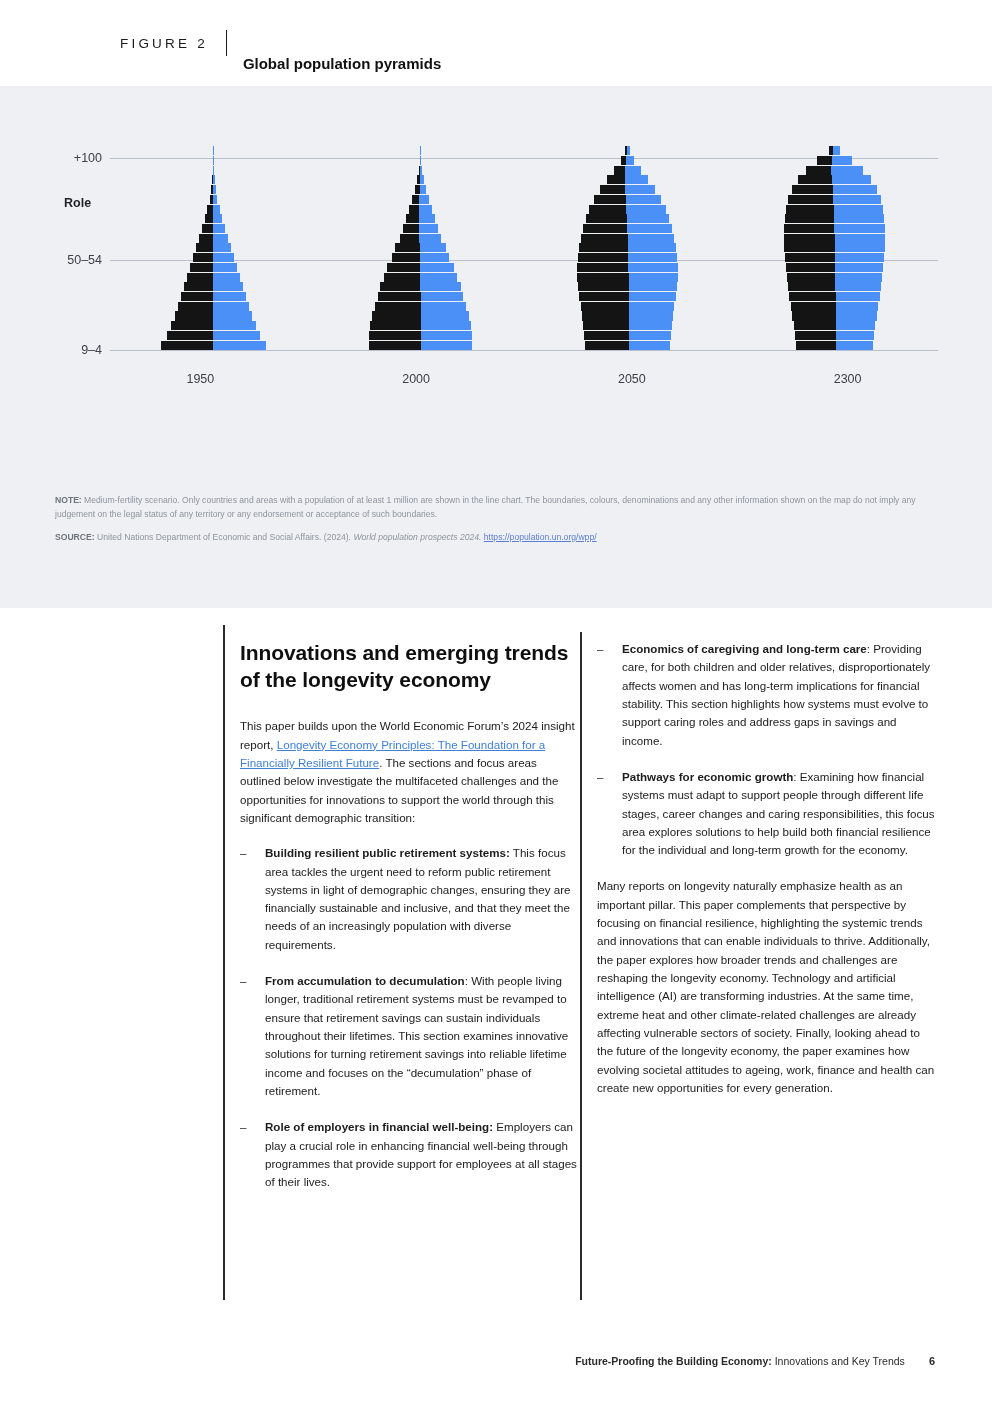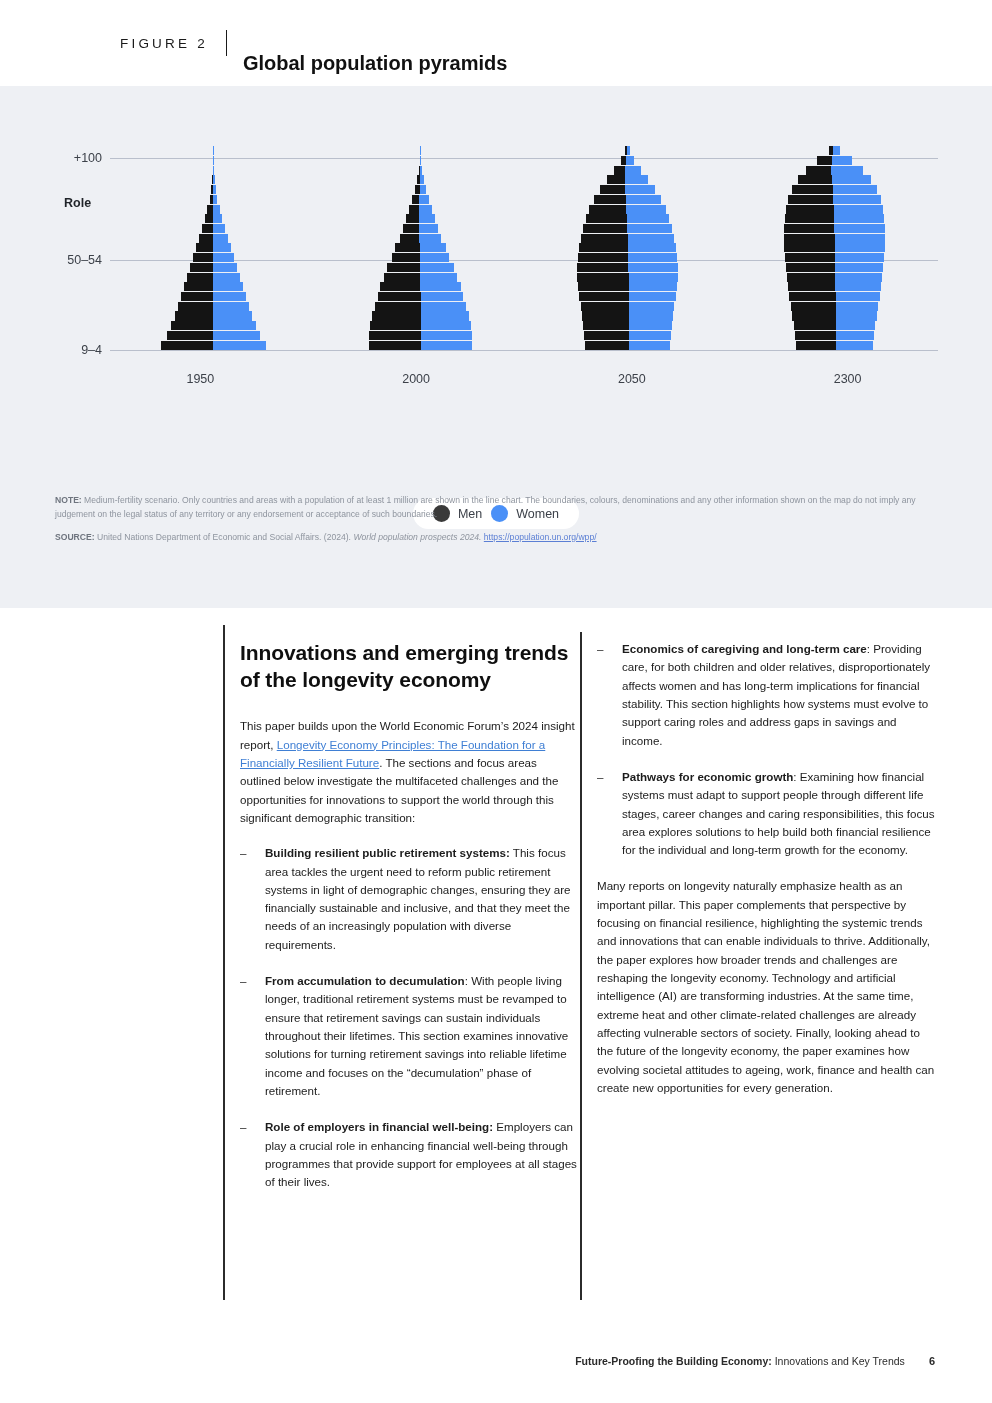--- a/index.html
+++ b/index.html
@@ -21,21 +21,21 @@
   }
   .fig-label {
     margin-left: 120px;
     font-size: 13.5px; font-weight: 400; letter-spacing: 3.2px;
     color: #1a1a1a;
   }
   .fig-divider {
     width: 1px; height: 26px; background: #1a1a1a;
     margin: 0 16px 0 18px;
   }
-  .fig-title { font-size: 20px; font-weight: 700; color: #111111; margin-top: 40px; }
+  .fig-title { font-size: 15px; font-weight: 700; color: #111111; margin-top: 40px; }
 
   
   .chart-panel {
     position: absolute; left: 0; top: 86px; width: 992px; height: 522px;
     background: #eef0f4;
   }
   .axis-caption {
     position: absolute; left: 64px; top: 110px;
     font-size: 12.5px; font-weight: 700; color: #1f2328;
   }
@@ -528,32 +528,20 @@
       </div>
     </div>
 
   <div class="xlabels" id="xlabels" style="top: 286px;">
       <div class="xlabel">1950</div>
       <div class="xlabel">2000</div>
       <div class="xlabel">2050</div>
       <div class="xlabel">2300</div>
     </div>
 
-  <div class="legend">
-    <div class="legend-pill" id="legend-pill">
-        <div class="legend-item">
-          <span class="legend-dot" style="background: rgb(58, 58, 58);"></span>
-          <span class="legend-text">Men</span>
-        </div>
-        <div class="legend-item">
-          <span class="legend-dot" style="background: rgb(74, 144, 247);"></span>
-          <span class="legend-text">Women</span>
-        </div>
-      </div>
-  </div>
 </div>
 
 <div class="notes">
   <div>
     <b>NOTE:</b><span> Medium-fertility scenario. Only countries and areas with a population of at least 1 million are shown in the line chart. The boundaries, colours, denominations and any other information shown on the map do not imply any judgement on the legal status of any territory or any endorsement or acceptance of such boundaries.</span>
   </div>
   <div class="src">
     <b>SOURCE:</b><span> United Nations Department of Economic and Social Affairs. (2024). </span><i>World population prospects 2024.</i>&nbsp;<a href="#">https://population.un.org/wpp/</a>
   </div>
 </div>

